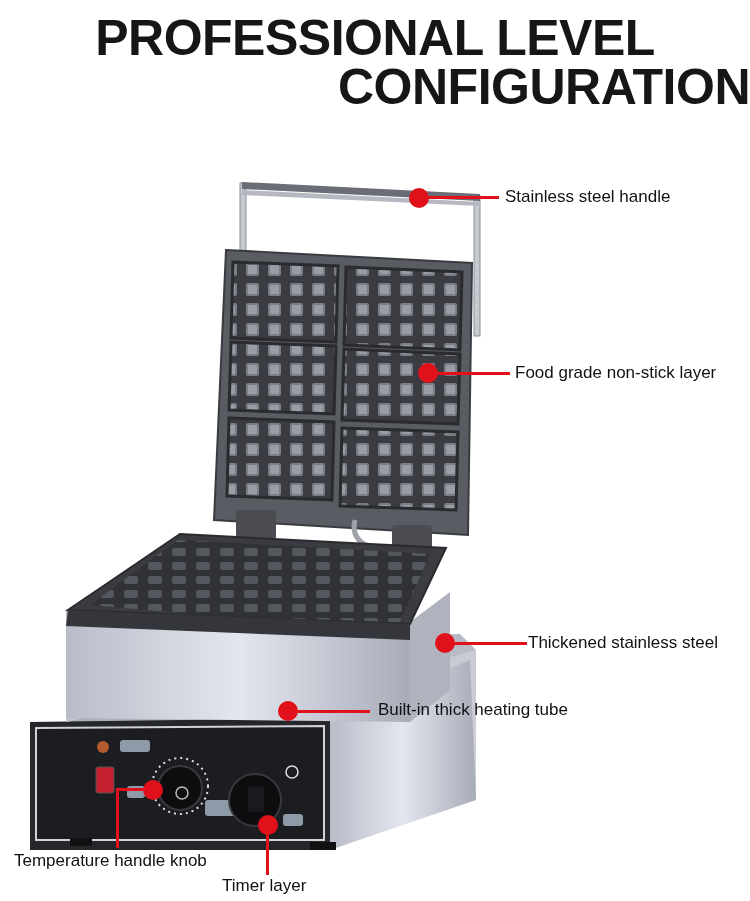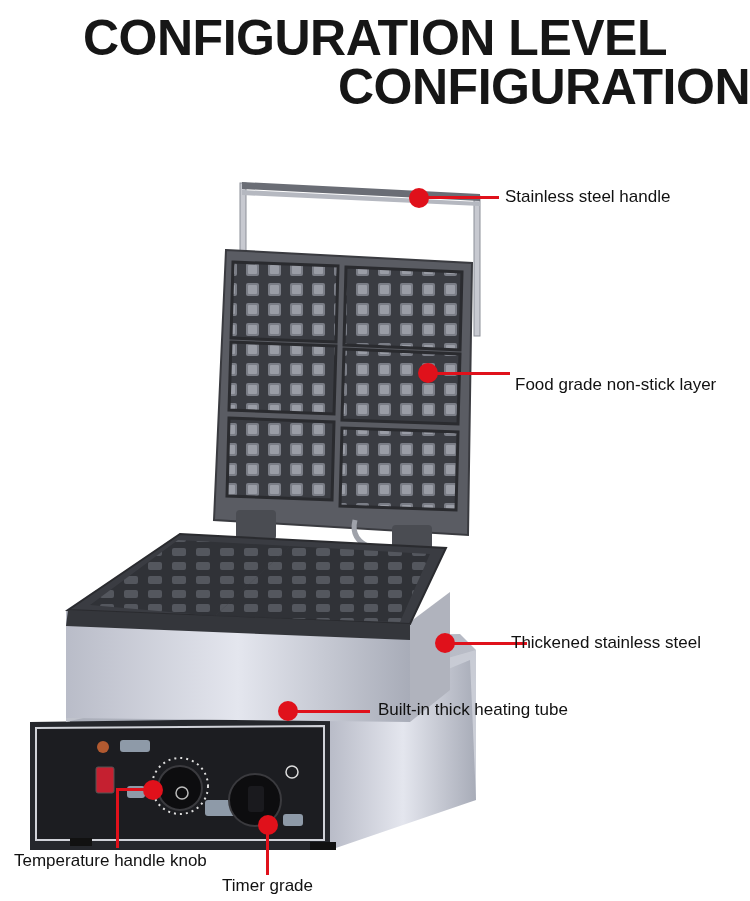--- a/index.html
+++ b/index.html
@@ -10,21 +10,21 @@
   .callout-text { position: absolute; font-size: 17px; color: #111; white-space: nowrap; line-height: 20px; }
   .dot { position: absolute; width: 20px; height: 20px; border-radius: 50%; background: #e0111b; }
   .line { position: absolute; background: #e0111b; }
   .hline { height: 3px; }
   .vline { width: 3px; }
   svg.machine { position: absolute; left: 0; top: 0; }
 </style>
 </head>
 <body>
 
-<div class="headline" id="h1">CONFIGURATION LEVEL</div>
+<div class="headline" id="h1">PROFESSIONAL LEVEL</div>
 <div class="headline" id="h2">CONFIGURATION</div>
 
 <svg class="machine" width="750" height="901" viewBox="0 0 750 901">
   <defs>
     <linearGradient id="steel" x1="0" y1="0" x2="1" y2="0">
       <stop offset="0" stop-color="#b9bcc8"></stop>
       <stop offset="0.5" stop-color="#e4e6ee"></stop>
       <stop offset="1" stop-color="#a8acb8"></stop>
     </linearGradient>
     <linearGradient id="steelTop" x1="0" y1="0" x2="1" y2="1">
@@ -97,30 +97,30 @@
     <circle cx="292" cy="772" r="6" fill="none" stroke="#ddd" stroke-width="1.5"></circle>
   </g>
 </svg>
 
 <div class="dot" style="left:409px; top:188px;"></div>
 <div class="line hline" style="left:419px; top:196px; width:80px;"></div>
 <div class="callout-text" style="left:505px; top:187px;">Stainless steel handle</div>
 
 <div class="dot" style="left:418px; top:363px;"></div>
 <div class="line hline" style="left:428px; top:372px; width:82px;"></div>
-<div class="callout-text" style="left:515px; top:375px;">Food grade non-stick layer</div>
+<div class="callout-text" style="left:515px; top:363px;">Food grade non-stick layer</div>
 
 <div class="dot" style="left:435px; top:633px;"></div>
 <div class="line hline" style="left:445px; top:642px; width:82px;"></div>
-<div class="callout-text" style="left:511px; top:633px;">Thickened stainless steel</div>
+<div class="callout-text" style="left:528px; top:633px;">Thickened stainless steel</div>
 
 <div class="dot" style="left:278px; top:701px;"></div>
 <div class="line hline" style="left:288px; top:710px; width:82px;"></div>
 <div class="callout-text" style="left:378px; top:700px;">Built-in thick heating tube</div>
 
 <div class="dot" style="left:143px; top:780px;"></div>
 <div class="line hline" style="left:116px; top:788px; width:30px;"></div>
 <div class="line vline" style="left:116px; top:788px; height:60px;"></div>
 <div class="callout-text" style="left:14px; top:851px;">Temperature handle knob</div>
 
 <div class="dot" style="left:258px; top:815px;"></div>
 <div class="line vline" style="left:266px; top:825px; height:50px;"></div>
-<div class="callout-text" style="left:222px; top:876px;">Timer grade</div>
+<div class="callout-text" style="left:222px; top:876px;">Timer layer</div>
 
 </body></html>

